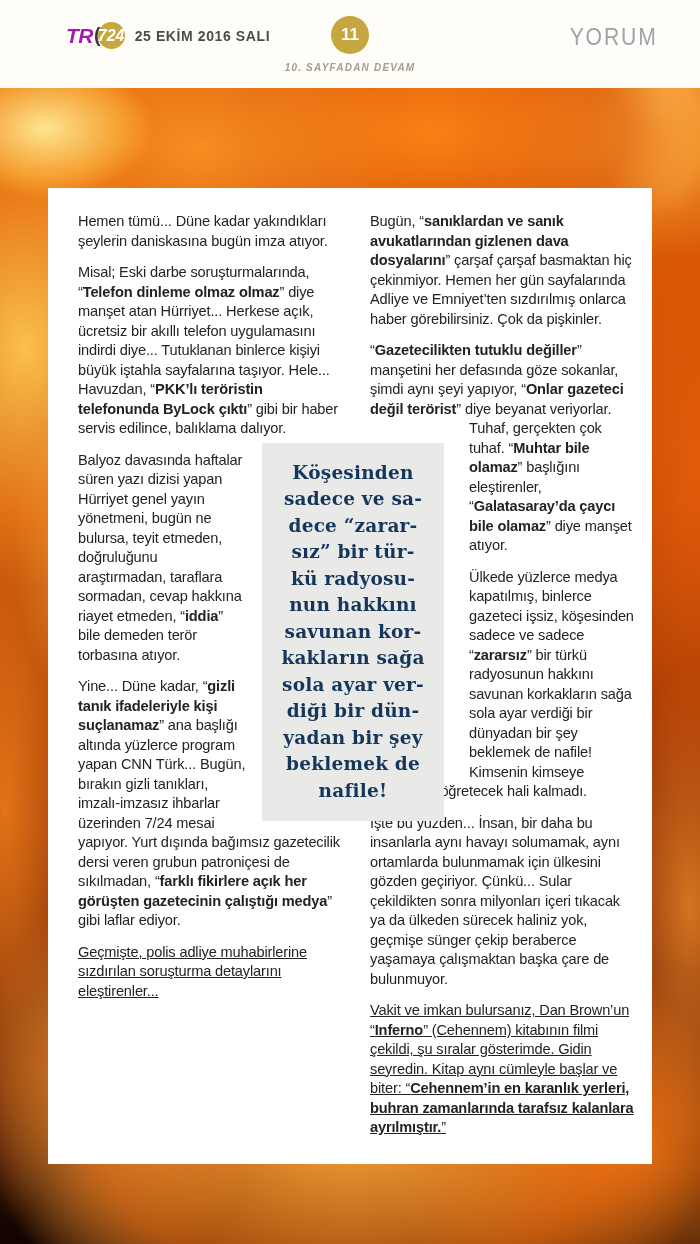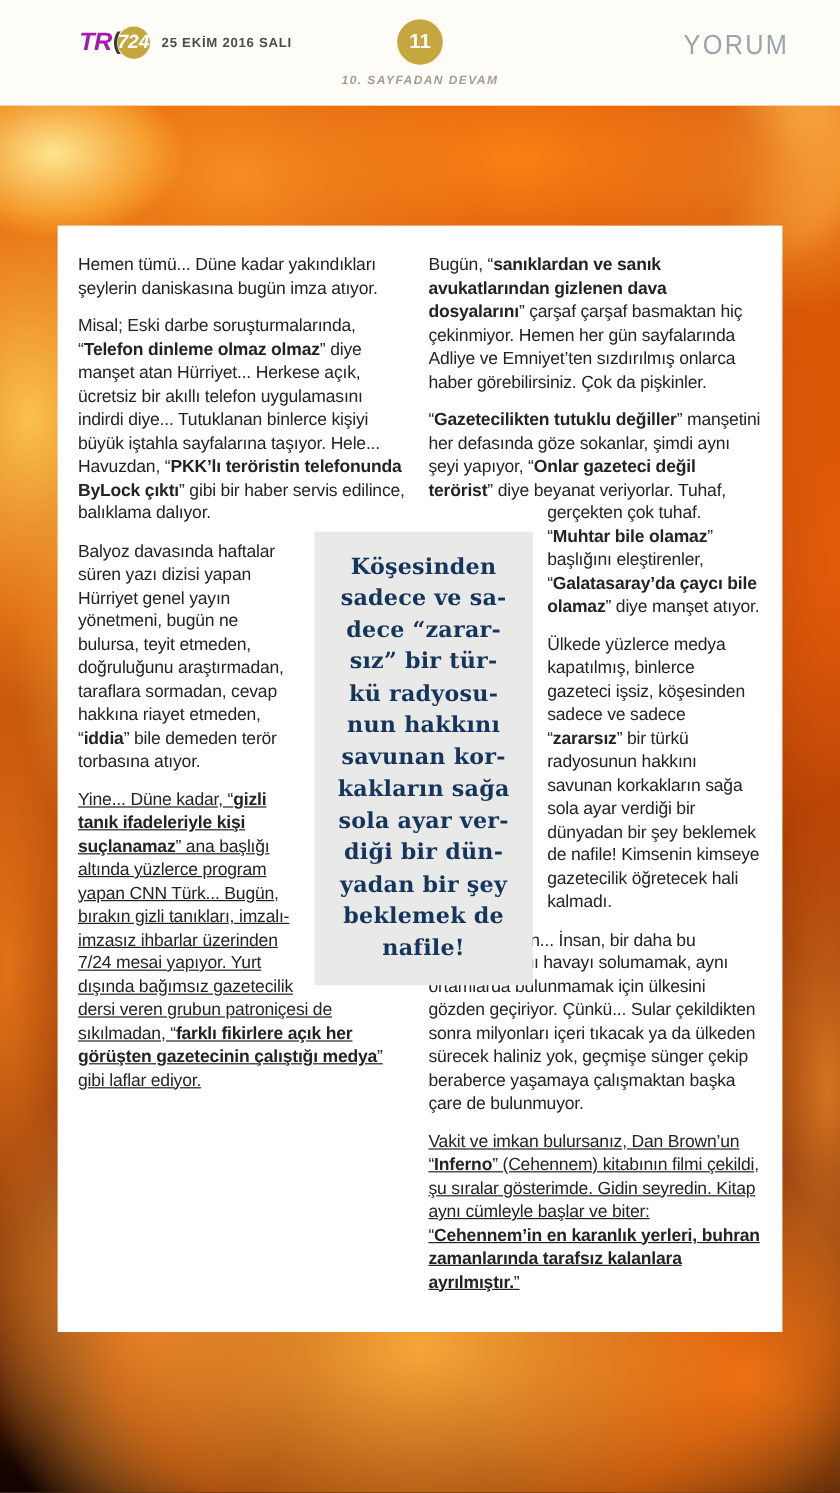--- a/index.html
+++ b/index.html
@@ -14,21 +14,21 @@
   
   .header{ position:absolute; top:0; left:0; width:700px; height:88px; background:#fffdf7; z-index:3; }
   .brand{ position:absolute; left:34px; top:22px; display:flex; align-items:center; }
   .brand .tr{ font-size:21px; font-weight:bold; font-style:italic; color:#a21caf; letter-spacing:-0.5px;margin-left:32px; }
   .brand .paren{ font-size:20px; font-weight:bold; color:#3c3c3e; margin-left:1px; margin-right:-3px; }
   .brand .circle724{
     width:27px; height:27px; border-radius:50%; background:var(--gold);
     color:#fff; font-size:16px; font-weight:bold; font-style:italic;
     display:flex; align-items:center; justify-content:center;
   }
-  .brand .date{ margin-left:10px; font-size:11px; font-weight:bold; color:#4c4c4e; letter-spacing:0.6px; }
+  .brand .date{ margin-left:10px; font-size:14px; font-weight:bold; color:#4c4c4e; letter-spacing:0.6px; }
   .pageno{
     position:absolute; left:331px; top:16px; width:38px; height:38px; border-radius:50%;
     background:var(--gold); color:#fff; font-size:17px; font-weight:bold;
     display:flex; align-items:center; justify-content:center;
   }
   .continued{
     position:absolute; left:0; top:62px; width:700px; text-align:center;
     font-size:10px; font-weight:bold; letter-spacing:1.2px; color:#a39d93;font-style:italic;
   }
   .section{
@@ -60,21 +60,21 @@
       radial-gradient(200px 160px at 680px 1155px, rgba(25,6,1,.9),  transparent 80%),
       linear-gradient(180deg, #e26307 0%, #d05505 16%, #bc4704 36%, #9a3403 56%, #702003 76%, #3a0c01 92%, #1a0400 100%);
   }
 
   
   .article{
     position:absolute; top:188px; left:48px; width:604px; min-height:922px; z-index:2;
     background:#ffffff; padding:24px 17px 26px; 
   }
   .cols{ display:flex; gap:14px; }
-  .col{ width:278px; color:#232323; font-size:14.6px; line-height:19.5px; letter-spacing:-0.15px; text-align:left; }
+  .col{ width:278px; color:#232323; font-size:14.6px; line-height:19.5px; letter-spacing:-0.15px; text-align:left;margin-left:13px; }
   .col .para{ margin-bottom:12px; }
   .col .para:last-child{ margin-bottom:0;text-decoration:underline; }
   .col b{ font-weight:bold; }
   .pq-spacer{ display:block; }
   .sp-r{ float:right; margin-left:7px; }
   .sp-l{ float:left;  margin-right:7px; }
 
   
   .pullquote{
     position:absolute; left:214px; top:255px; width:182px; height:378px;
@@ -102,20 +102,21 @@
 
 <div class="fire"></div>
 
 <div class="article">
   <div class="cols">
     <div class="col">
         <p class="para">Hemen tümü... Düne kadar yakındıkları şeylerin daniskasına bugün imza atıyor.</p>
         <p class="para">Misal; Eski darbe soruşturmalarında, “<b>Telefon dinleme olmaz olmaz</b>” diye manşet atan Hürriyet... Herkese açık, ücretsiz bir akıllı telefon uygulamasını indirdi diye... Tutuklanan binlerce kişiyi büyük iştahla sayfalarına taşıyor. Hele... Havuzdan, “<b>PKK’lı teröristin telefonunda ByLock çıktı</b>” gibi bir haber servis edilince, balıklama dalıyor.</p>
         <p class="para"><span class="pq-spacer sp-r" style="width: 88px; height: 372px;"></span>Balyoz davasında haftalar süren yazı dizisi yapan Hürriyet genel yayın yönetmeni, bugün ne bulursa, teyit etmeden, doğruluğunu araştırmadan, taraflara sormadan, cevap hakkına riayet etmeden, “<b>iddia</b>” bile demeden terör torbasına atıyor.</p>
         <p class="para">Yine... Düne kadar, “<b>gizli tanık ifadeleriyle kişi suçlanamaz</b>” ana başlığı altında yüzlerce program yapan CNN Türk... Bugün, bırakın gizli tanıkları, imzalı-imzasız ihbarlar üzerinden 7/24 mesai yapıyor. Yurt dışında bağımsız gazetecilik dersi veren grubun patroniçesi de sıkılmadan, “<b>farklı fikirlere açık her görüşten gazetecinin çalıştığı medya</b>” gibi laflar ediyor.</p>
+        <p class="para">Geçmişte, polis adliye muhabirlerine sızdırılan soruşturma detaylarını eleştirenler...</p>
       </div>
     <div class="col">
         <p class="para">Bugün, “<b>sanıklardan ve sanık avukatlarından gizlenen dava dosyalarını</b>” çarşaf çarşaf basmaktan hiç çekinmiyor. Hemen her gün sayfalarında Adliye ve Emniyet’ten sızdırılmış onlarca haber görebilirsiniz. Çok da pişkinler.</p>
         <p class="para">“<b>Gazetecilikten tutuklu değiller</b>” manşetini her defasında göze sokanlar, şimdi aynı şeyi yapıyor, “<b>Onlar gazeteci değil terörist</b>” diye beyanat veriyorlar. <span class="pq-spacer sp-l" style="width: 92px; height: 344px;"></span>Tuhaf, gerçekten çok tuhaf. “<b>Muhtar bile olamaz</b>” başlığını eleştirenler, “<b>Galatasaray’da çaycı bile olamaz</b>” diye manşet atıyor.</p>
         <p class="para">Ülkede yüzlerce medya kapatılmış, binlerce gazeteci işsiz, köşesinden sadece ve sadece “<b>zararsız</b>” bir türkü radyosunun hakkını savunan korkakların sağa sola ayar verdiği bir dünyadan bir şey beklemek de nafile! Kimsenin kimseye gazetecilik öğretecek hali kalmadı.</p>
         <p class="para">İşte bu yüzden... İnsan, bir daha bu insanlarla aynı havayı solumamak, aynı ortamlarda bulunmamak için ülkesini gözden geçiriyor. Çünkü... Sular çekildikten sonra milyonları içeri tıkacak ya da ülkeden sürecek haliniz yok, geçmişe sünger çekip beraberce yaşamaya çalışmaktan başka çare de bulunmuyor.</p>
         <p class="para">Vakit ve imkan bulursanız, Dan Brown’un “<b>Inferno</b>” (Cehennem) kitabının filmi çekildi, şu sıralar gösterimde. Gidin seyredin. Kitap aynı cümleyle başlar ve biter: “<b>Cehennem’in en karanlık yerleri, buhran zamanlarında tarafsız kalanlara ayrılmıştır.</b>”</p>
       </div>
   </div>
   <div class="pullquote">

